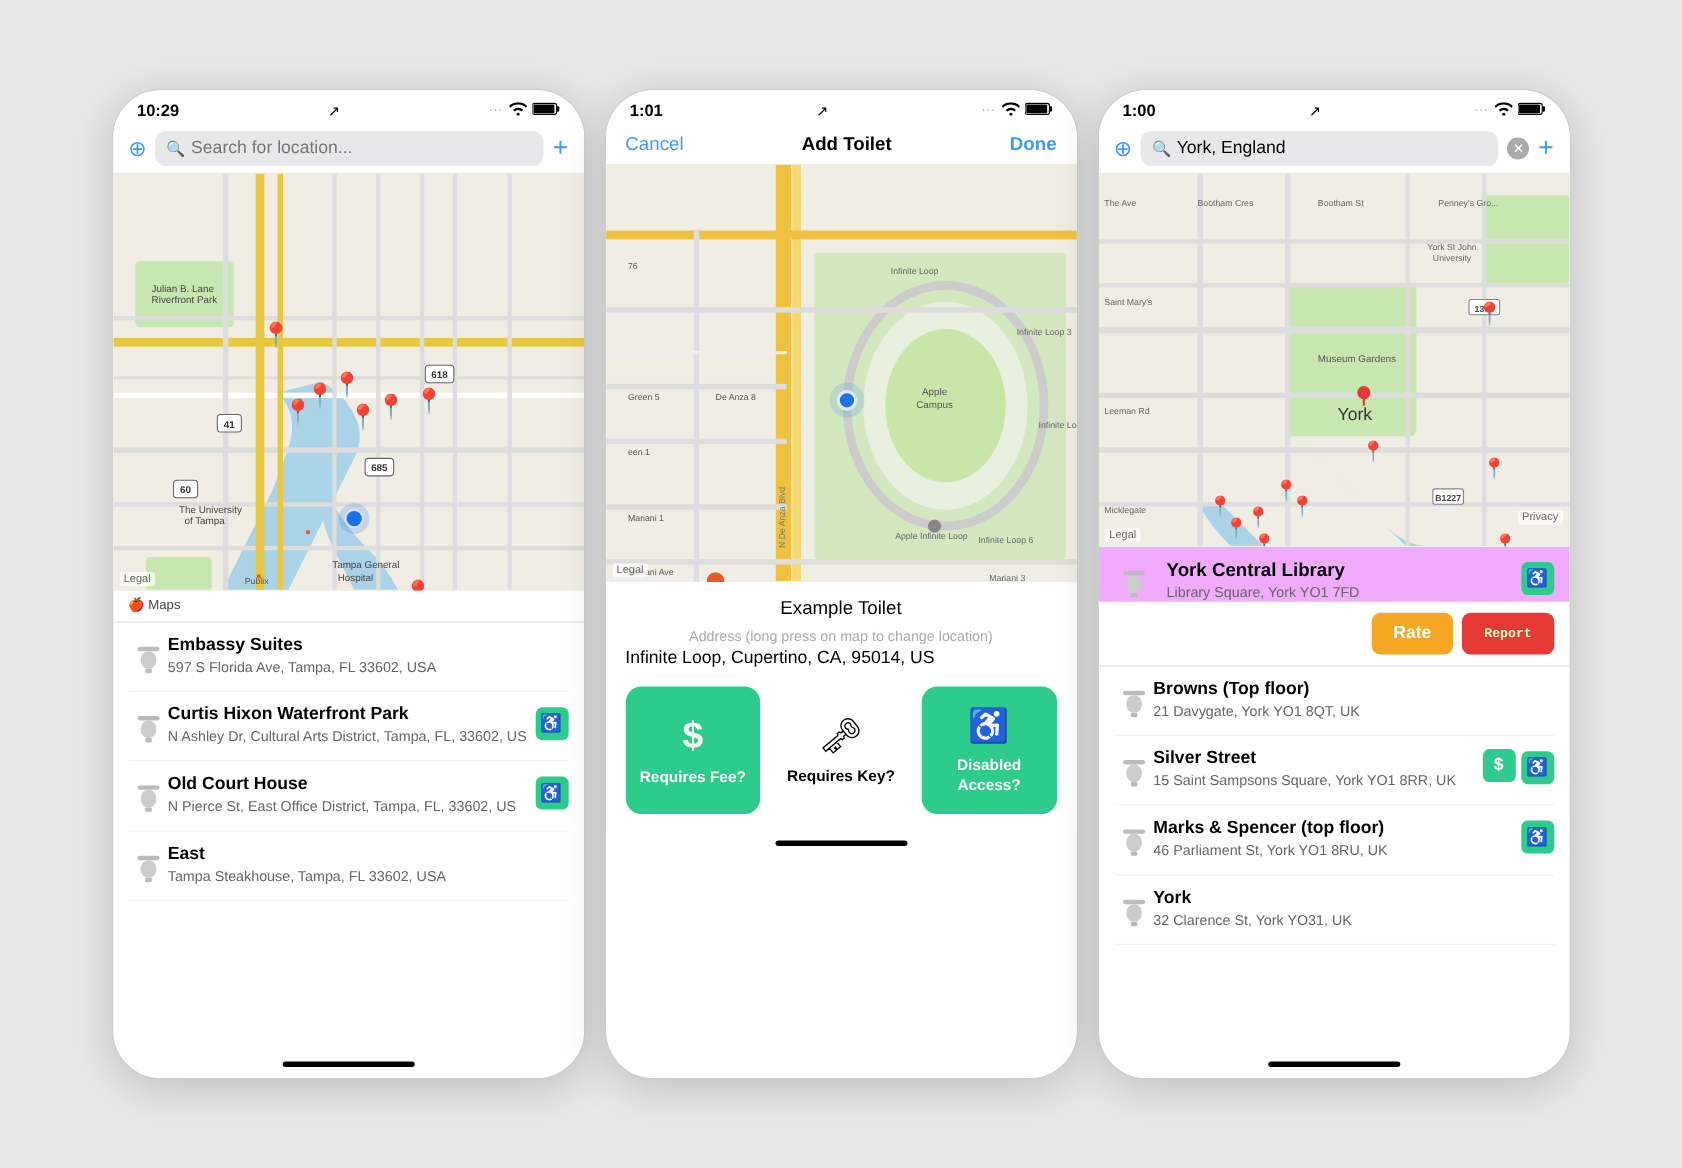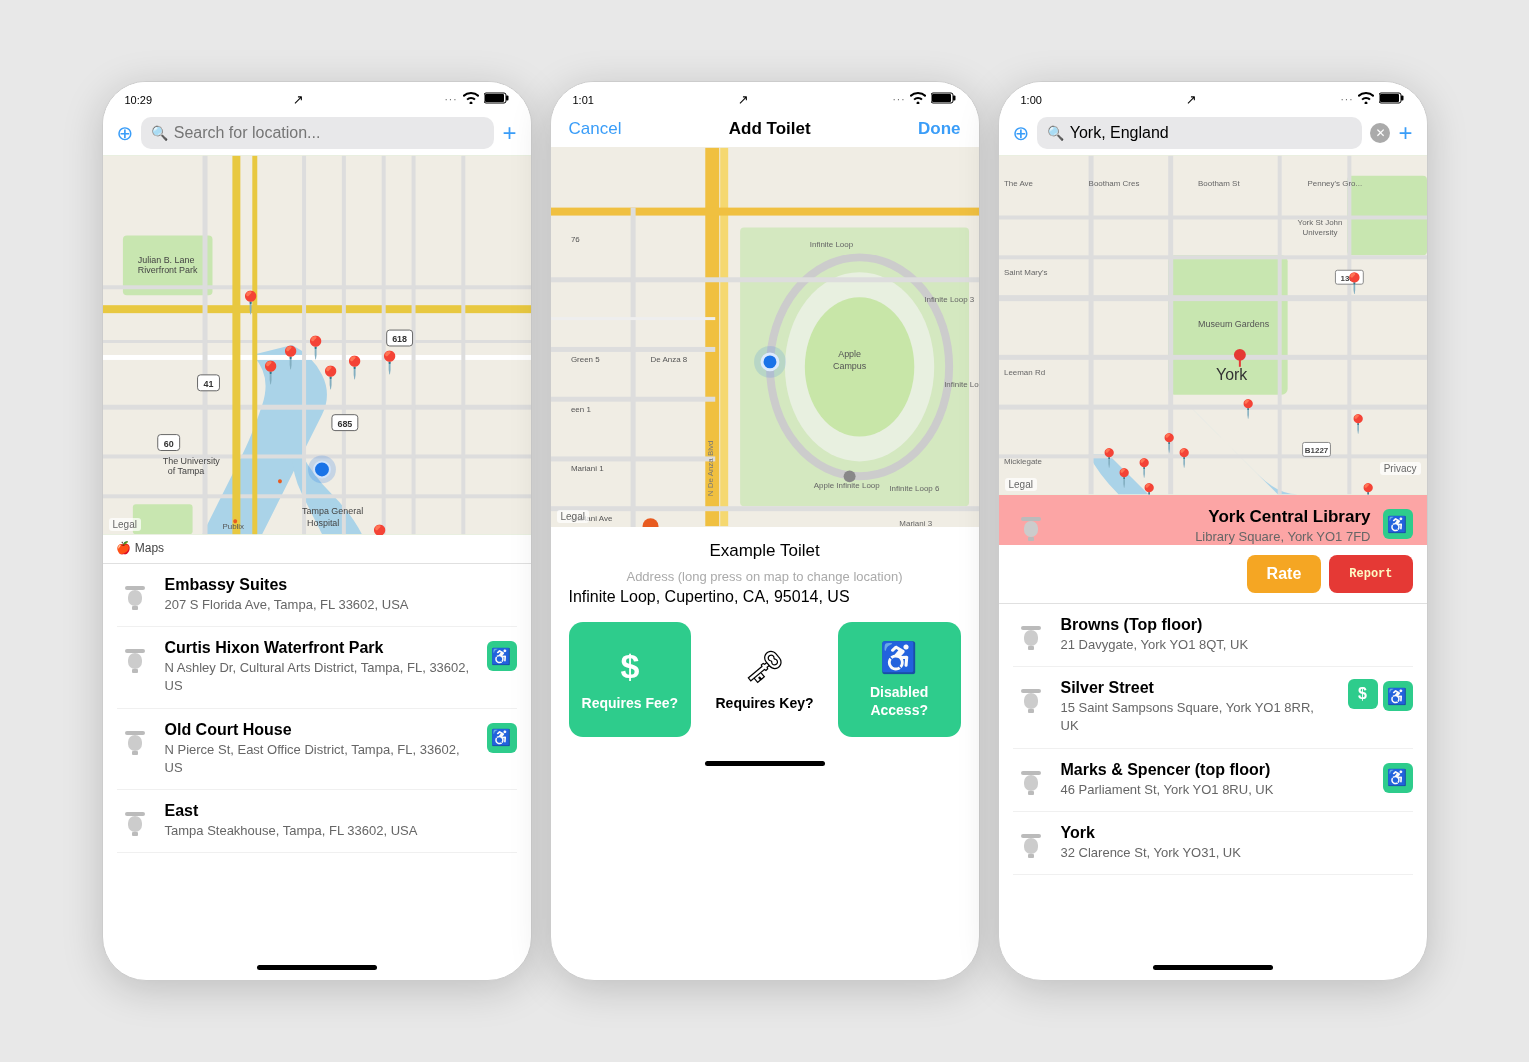--- a/index.html
+++ b/index.html
@@ -30,22 +30,22 @@
     
     .status-bar {
       display: flex;
       justify-content: space-between;
       align-items: center;
       padding: 10px 22px 4px 22px;
       background: #fff;
       flex-shrink: 0;
     }
     .status-time {
-      font-size: 11px;
-      font-weight: 400;
+      font-size: 15px;
+      font-weight: 700;
       color: #000;
     }
     .status-icons {
       display: flex;
       align-items: center;
       gap: 5px;
       font-size: 12px;
     }
     .dots-icon { letter-spacing: 1px; color: #666; font-size: 10px; }
 
@@ -93,21 +93,20 @@
     .list-area {
       flex: 1;
       overflow-y: auto;
       padding: 0 14px;
     }
     .list-item {
       display: flex;
       align-items: flex-start;
       padding: 12px 0;
       border-bottom: 1px solid #f0f0f0;
-      gap: 12px;
     }
     .toilet-icon {
       width: 36px;
       height: 36px;
       flex-shrink: 0;
       margin-top: 2px;
     }
     .list-item-info { flex: 1; }
     .list-item-name {
       font-size: 16px;
@@ -247,24 +246,23 @@
       flex: 1;
       background: #e8e8ea;
       border-radius: 10px;
       display: flex;
       align-items: center;
       padding: 7px 10px;
       gap: 5px;
     }
 
     .detail-card {
-      background: #fca5a5;
+      background: #f0abfc;
       padding: 12px 14px 0;
       flex-shrink: 0;
-      text-align: right;
     }
     .detail-card-row {
       display: flex;
       align-items: flex-start;
       gap: 12px;
     }
     .detail-name {
       font-size: 17px;
       font-weight: 700;
       color: #000;
@@ -483,21 +481,21 @@
   <div class="list-area">
 
     <div class="list-item">
       <svg class="toilet-icon" viewBox="0 0 36 36">
         <rect x="8" y="8" width="20" height="4" rx="2" fill="#bbb"></rect>
         <rect x="11" y="12" width="14" height="16" rx="7" fill="#ccc"></rect>
         <rect x="15" y="28" width="6" height="4" rx="1" fill="#bbb"></rect>
       </svg>
       <div class="list-item-info">
         <div class="list-item-name">Embassy Suites</div>
-        <div class="list-item-addr">207 S Florida Ave, Tampa, FL 33602, USA</div>
+        <div class="list-item-addr">597 S Florida Ave, Tampa, FL 33602, USA</div>
       </div>
     </div>
 
 
     <div class="list-item">
       <svg class="toilet-icon" viewBox="0 0 36 36">
         <rect x="8" y="8" width="20" height="4" rx="2" fill="#bbb"></rect>
         <rect x="11" y="12" width="14" height="16" rx="7" fill="#ccc"></rect>
         <rect x="15" y="28" width="6" height="4" rx="1" fill="#bbb"></rect>
       </svg>

